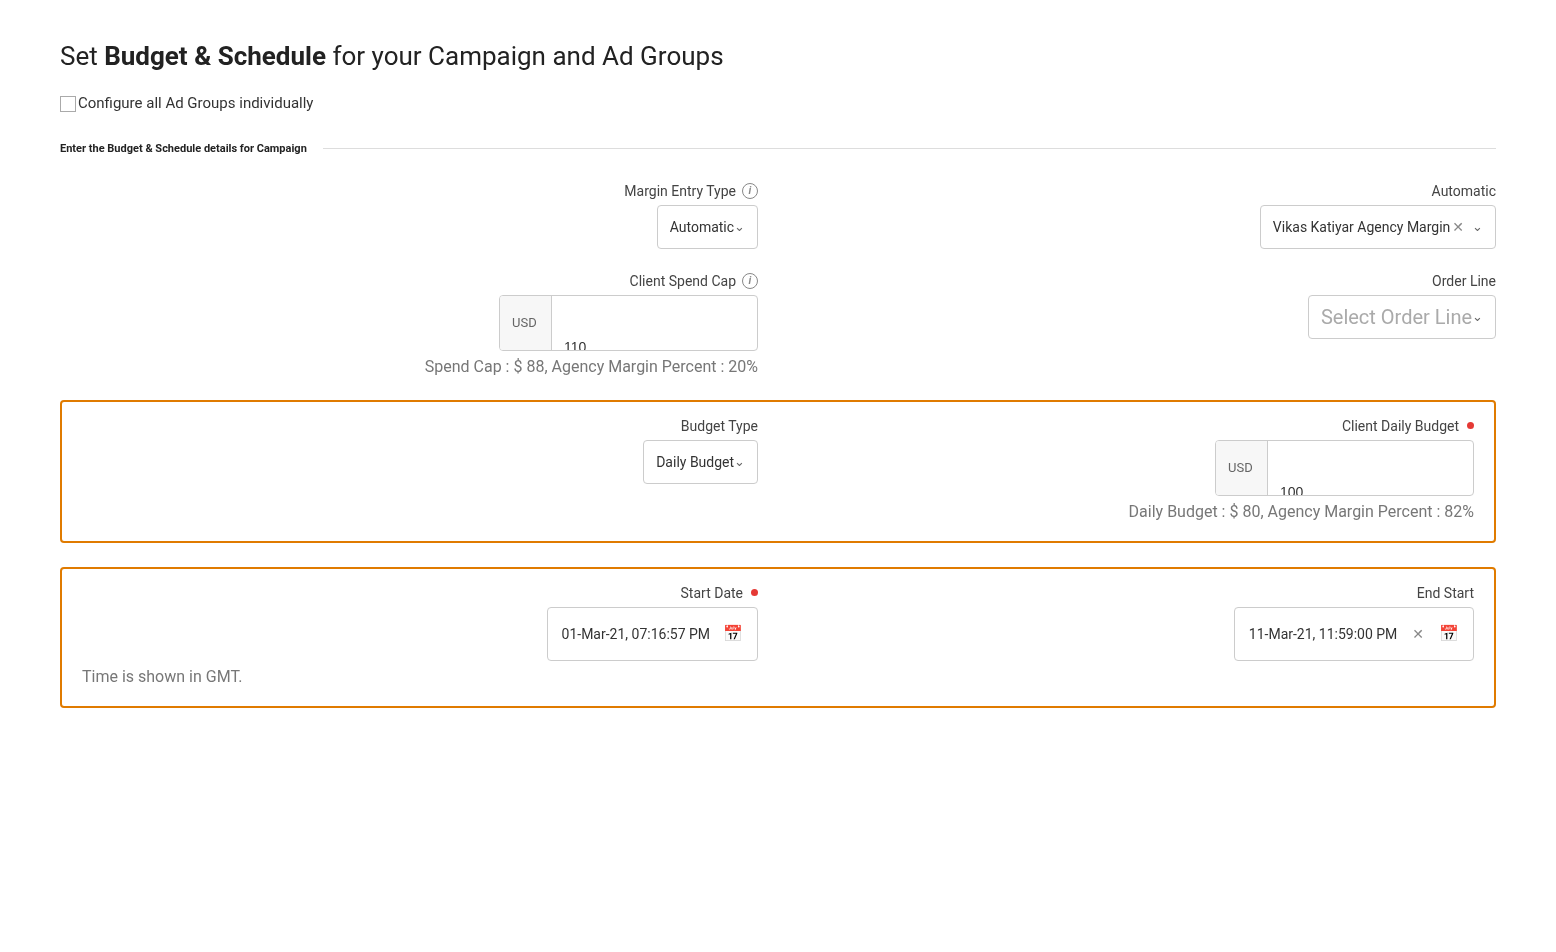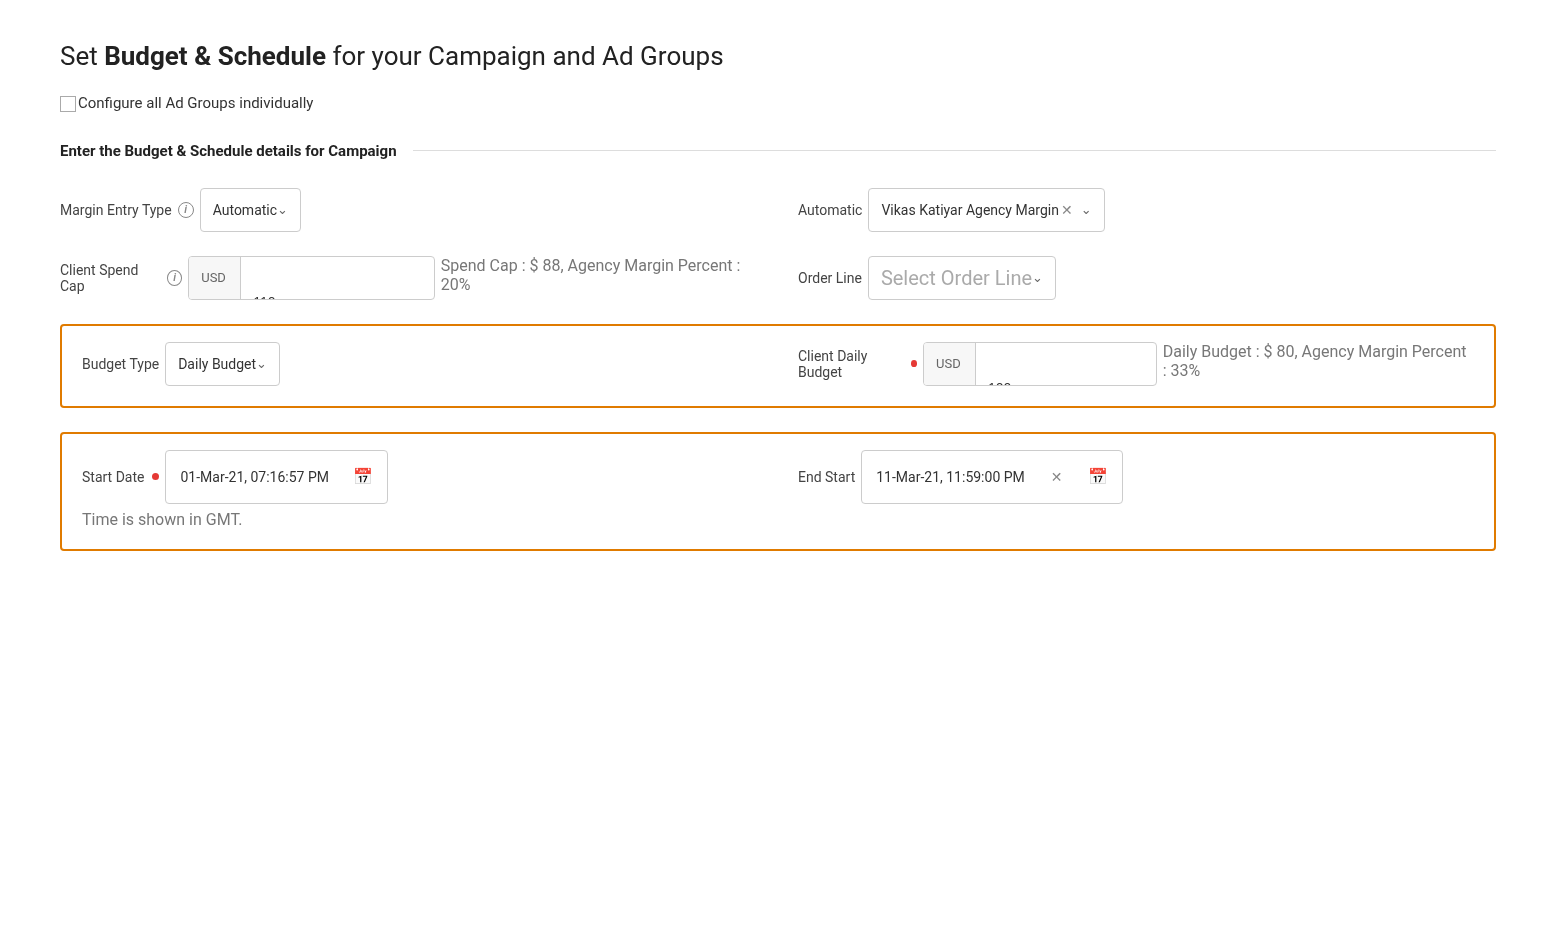--- a/index.html
+++ b/index.html
@@ -40,40 +40,41 @@
       font-size: 15px;
       color: #333;
     }
     .section-header {
       display: flex;
       align-items: center;
       gap: 16px;
       margin-bottom: 28px;
     }
     .section-header-text {
-      font-size: 15px;
+      font-size: 11px;
       font-weight: 700;
       color: #222;
       white-space: nowrap;
     }
     .section-divider {
       flex: 1;
       height: 1px;
       background: #ddd;
     }
     .form-grid {
       display: grid;
       grid-template-columns: 1fr 1fr;
       gap: 24px 40px;
       margin-bottom: 24px;
     }
     .form-field {
       display: flex;
-      flex-direction: row;
+      flex-direction: column;
       gap: 6px;
+      align-items: flex-end;
     }
     .field-label {
       font-size: 14px;
       color: #444;
       display: flex;
       align-items: center;
       gap: 6px;
     }
     .info-icon {
       width: 16px;
@@ -124,21 +125,21 @@
     .close-icon-btn {
       color: #888;
       font-size: 14px;
       cursor: pointer;
       padding: 2px;
     }
     .input-with-prefix {
       border: 1px solid #ccc;
       border-radius: 4px;
       background: #fff;
-      height: 44px;
+      height: 56px;
       display: flex;
       align-items: center;
       overflow: hidden;
     }
     .input-prefix {
       padding: 0 12px;
       font-size: 13px;
       color: #666;
       background: #f7f7f7;
       height: 100%;
@@ -185,21 +186,21 @@
       cursor: pointer;
     }
     .date-input-wrapper {
       border: 1px solid #ccc;
       border-radius: 4px;
       background: #fff;
       height: 54px;
       display: flex;
       align-items: center;
       padding: 0 14px;
-      gap: 24px;
+      gap: 13px;
     }
     .date-value {
       flex: 1;
       font-size: 14px;
       color: #333;
     }
     .time-note {
       font-size: 16px;
       color: #777;
       margin-top: 6px;
@@ -289,21 +290,21 @@
 
     <div class="form-field">
       <div class="field-label">
         <span>Client Daily Budget</span>
         <span class="required-dot"></span>
       </div>
       <div class="input-with-prefix">
         <span class="input-prefix">USD</span>
         <input class="input-value" type="text" value="100" style="">
       </div>
-      <span class="hint-text">Daily Budget : $ 80, Agency Margin Percent : 33%</span>
+      <span class="hint-text">Daily Budget : $ 80, Agency Margin Percent : 82%</span>
     </div>
   </div>
 </div>
 
 <div class="highlighted-section">
   <div class="highlighted-grid">
 
     <div class="form-field">
       <div class="field-label">
         <span>Start Date</span>

